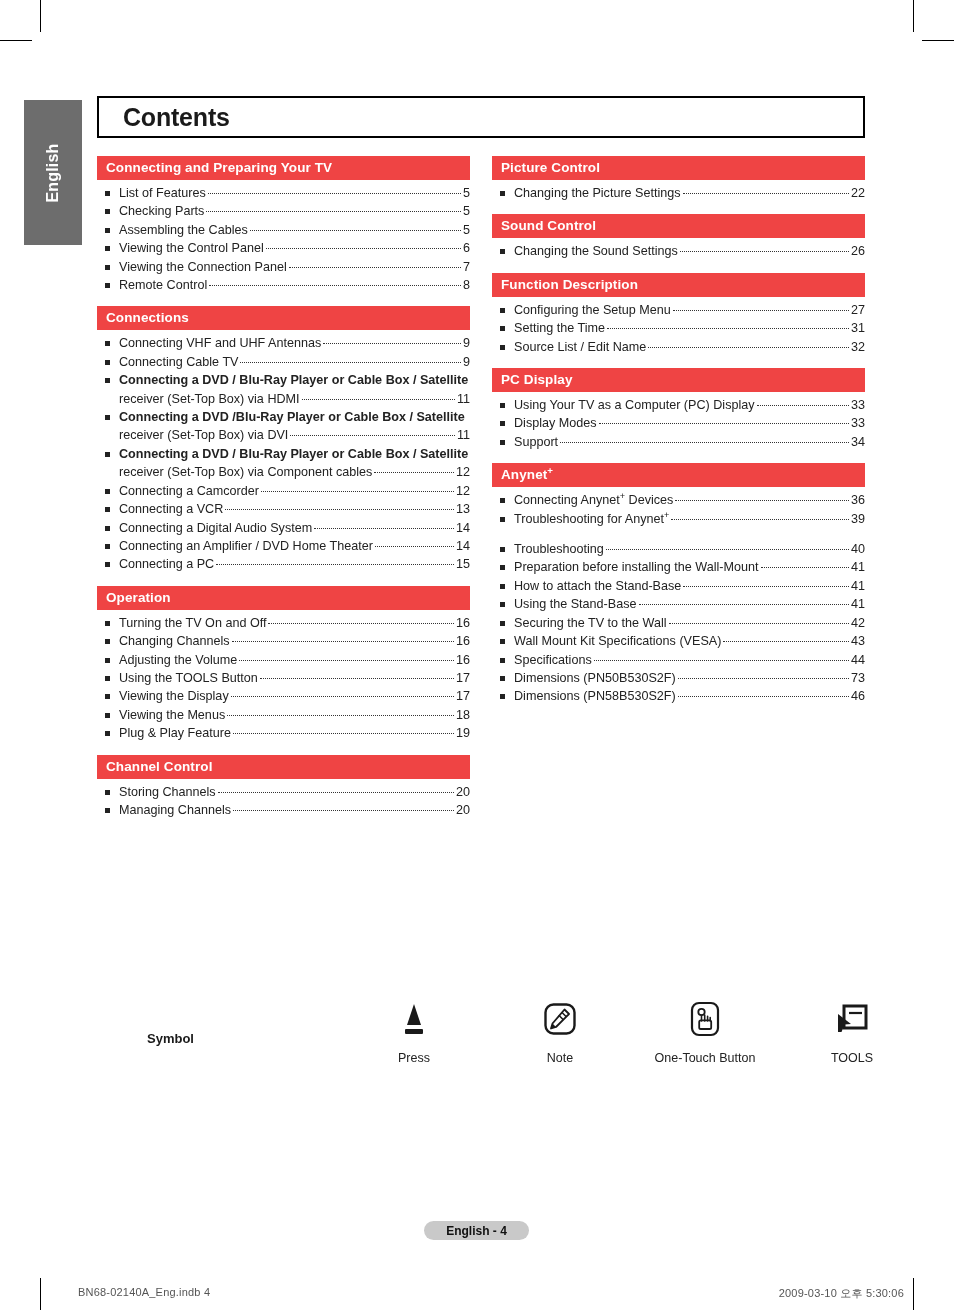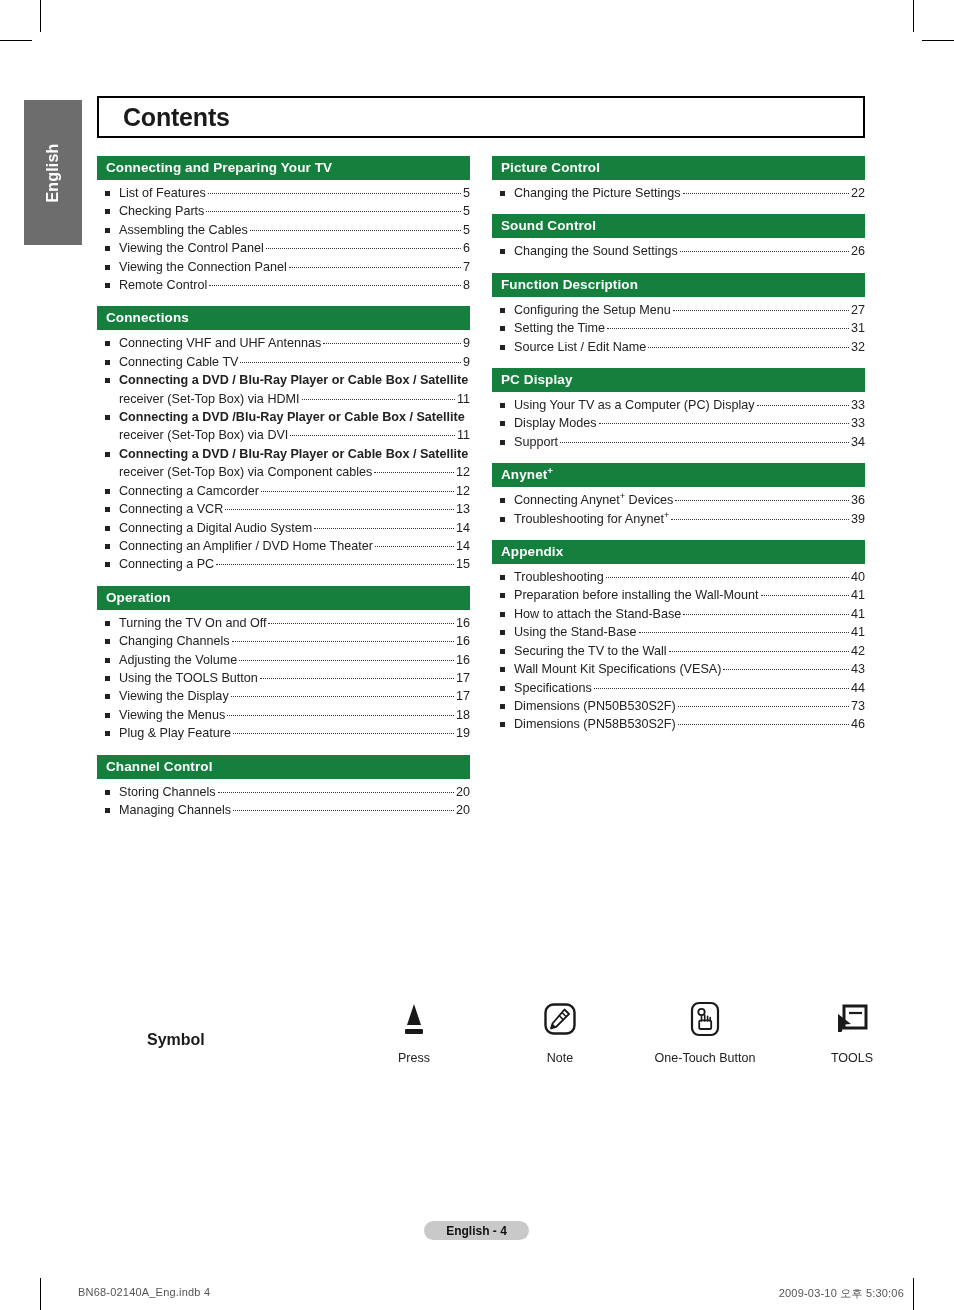--- a/index.html
+++ b/index.html
@@ -75,21 +75,21 @@
   .columns {
     display: flex;
     gap: 22px;
     margin-top: 18px;
   }
   .col { width: 373px; }
 
   .section { margin-bottom: 12px; }
 
   .sec-head {
-    background: #15803d;
+    background: #ef4444;
     color: #ffffff;
     font-size: 13.5px;
     font-weight: bold;
     padding: 4px 9px 5px 9px;
     letter-spacing: 0.1px;
   }
 
   .entries { margin-top: 4px; }
 
   .entry {
@@ -142,21 +142,21 @@
     position: absolute;
     left: 97px;
     top: 995px;
     width: 768px;
     height: 90px;
   }
   .legend-label {
     position: absolute;
     left: 50px;
     top: 36px;
-    font-size: 16px;
+    font-size: 13px;
     font-weight: bold;
   }
   .sym {
     position: absolute;
     width: 130px;
     text-align: center;
     top: 0;
   }
   .sym .glyph {
     height: 48px;
@@ -694,21 +694,20 @@
                 <div class="entry-line">
                   <span class="entry-text">Troubleshooting for Anynet<sup class="plus">+</sup></span>
                   <span class="leader"></span>
                   <span class="pg">39</span>
                 </div>
               </div>
             </div>
           </div>
         </div>
         <div class="section">
-          <div class="sec-head">Appendix</div>
           <div class="entries">
             <div class="entry">
               <div class="bullet">
                 <i></i>
               </div>
               <div class="entry-body">
                 <div class="entry-line">
                   <span class="entry-text">Troubleshooting</span>
                   <span class="leader"></span>
                   <span class="pg">40</span>

